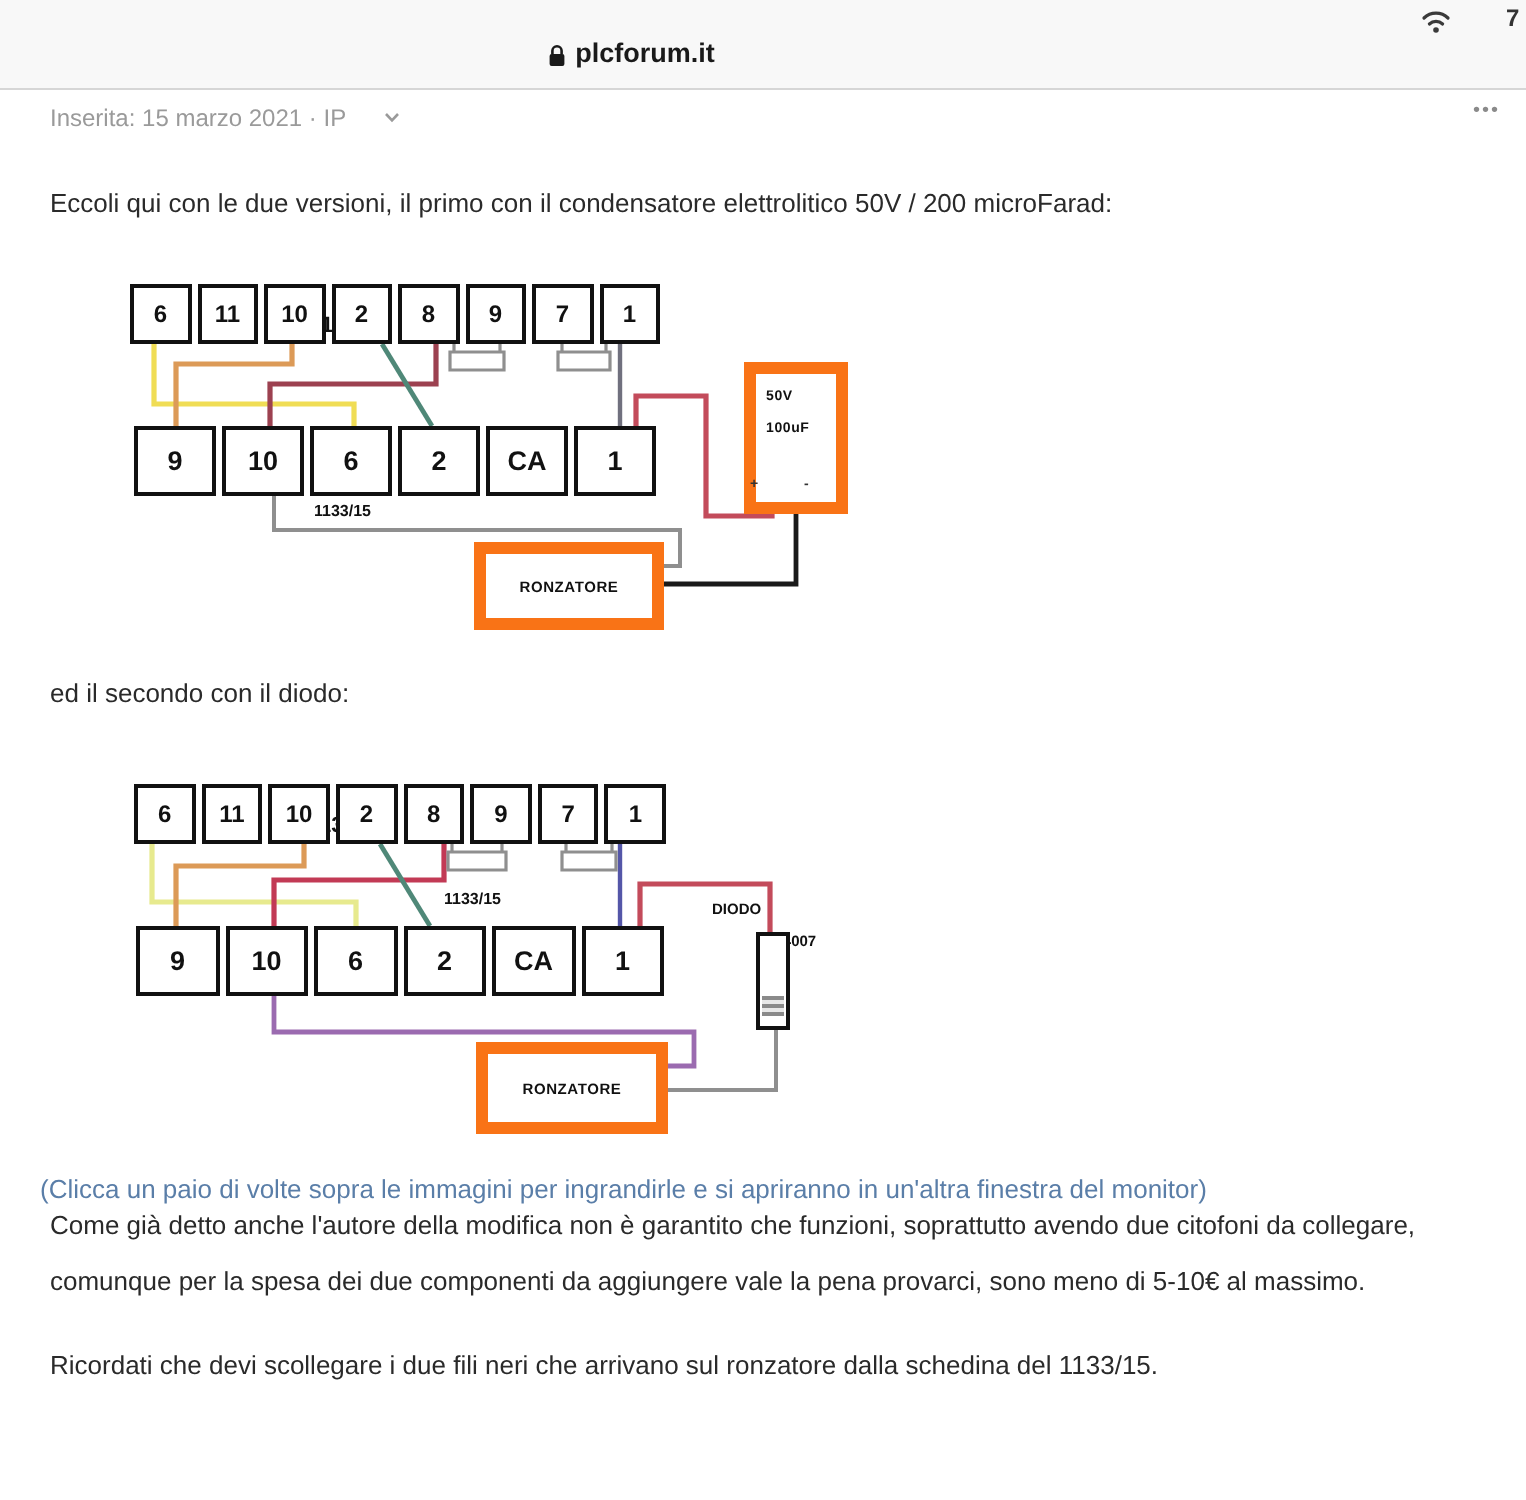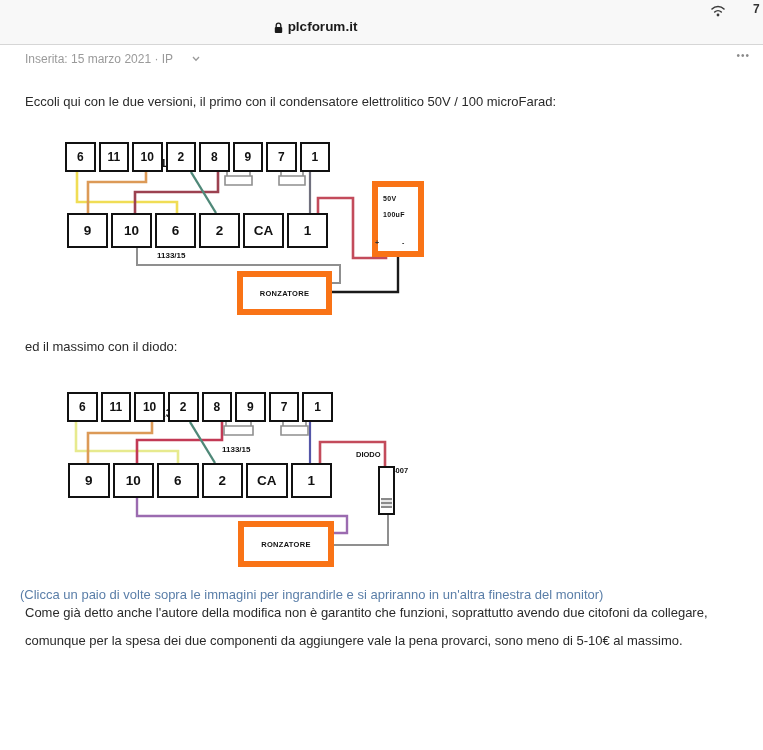--- a/index.html
+++ b/index.html
@@ -80,21 +80,21 @@
   <div class="meta-row">
     <span class="meta-text">
       <span>Inserita: 15 marzo 2021 · IP</span>
       <svg width="8" height="6" viewBox="0 0 8 6">
         <polyline points="1,1 4,4.2 7,1" fill="none" stroke="#9a9a9a" stroke-width="1.3"></polyline>
       </svg>
     </span>
     <span class="menu-dots">•••</span>
   </div>
 
-  <p class="ptext" style="top:88px;">Eccoli qui con le due versioni, il primo con il condensatore elettrolitico 50V / 100 microFarad:</p>
+  <p class="ptext" style="top:88px;">Eccoli qui con le due versioni, il primo con il condensatore elettrolitico 50V / 200 microFarad:</p>
 
   <div class="diagram" style="left:40px; top:113px; width:390px; height:197px;">
 
     <svg class="wires" width="390" height="197" viewBox="40 113 390 197">
       <polyline points="77,172 77,202 177,202 177,213" fill="none" stroke-width="2.6" stroke="#f0dd55"></polyline>
       <polyline points="146,172 146,182 88,182 88,213" fill="none" stroke-width="2.6" stroke="#dc9a57"></polyline>
       <polyline points="218,172 218,192 135,192 135,213" fill="none" stroke-width="2.6" stroke="#9c4150"></polyline>
       <polyline points="191,172 216,213" fill="none" stroke-width="2.4" stroke="#4f8878"></polyline>
       <polyline points="310,172 310,213" fill="none" stroke-width="2.2" stroke="#70707e"></polyline>
       <path d="M227,171 V176 M250,171 V176 M225,176 H252 V185 H225 Z" fill="none" stroke-width="1.6" stroke="#8f8f8f"></path>
@@ -133,21 +133,21 @@
     </div>
 
     <div class="compbox capbox" style="left:332px; top:68px; width:35px; height:56px;">
       <span>50V</span>
       <span>100uF</span>
     </div>
     <span class="polarity" style="left:335px; top:126px;">+</span>
     <span class="polarity" style="left:362px; top:126px;">-</span>
   </div>
 
-  <p class="ptext" style="top:333px;">ed il massimo con il  diodo:</p>
+  <p class="ptext" style="top:333px;">ed il secondo con il  diodo:</p>
 
   <div class="diagram" style="left:40px; top:360px; width:400px; height:200px;">
 
     <svg class="wires" width="400" height="200" viewBox="40 360 400 200">
       <polyline points="76,422 76,451 178,451 178,463" fill="none" stroke-width="2.6" stroke="#e7ea8e"></polyline>
       <polyline points="152,422 152,433 88,433 88,463" fill="none" stroke-width="2.6" stroke="#dc9a57"></polyline>
       <polyline points="222,422 222,440 137,440 137,463" fill="none" stroke-width="2.6" stroke="#c23a55"></polyline>
       <polyline points="190,422 215,463" fill="none" stroke-width="2.4" stroke="#4f8878"></polyline>
       <polyline points="310,422 310,463" fill="none" stroke-width="2.2" stroke="#5456a8"></polyline>
       <path d="M226,421 V426 M251,421 V426 M224,426 H253 V435 H224 Z" fill="none" stroke-width="1.6" stroke="#8f8f8f"></path>
@@ -190,14 +190,15 @@
 
     <div class="diode-body" style="left:338px; top:106px; width:13px; height:45px;">
       <div class="diode-stripe" style="top:30px;"></div>
     </div>
   </div>
 
   <p class="ptext note-blue" style="top:581px;">(Clicca un paio di volte sopra le immagini per ingrandirle e si apriranno in un'altra finestra del monitor)</p>
 
   <p class="ptext" style="top:599px; width:725px;">Come già detto anche l'autore della modifica non è garantito che funzioni, soprattutto avendo due citofoni da collegare, comunque per la spesa dei due componenti da aggiungere vale la pena provarci, sono meno di 5-10€ al massimo.</p>
 
+  <p class="ptext" style="top:669px; width:725px;">Ricordati che devi scollegare i due fili neri che arrivano sul ronzatore dalla schedina del 1133/15.</p>
 
 </div>
 
 </body></html>

